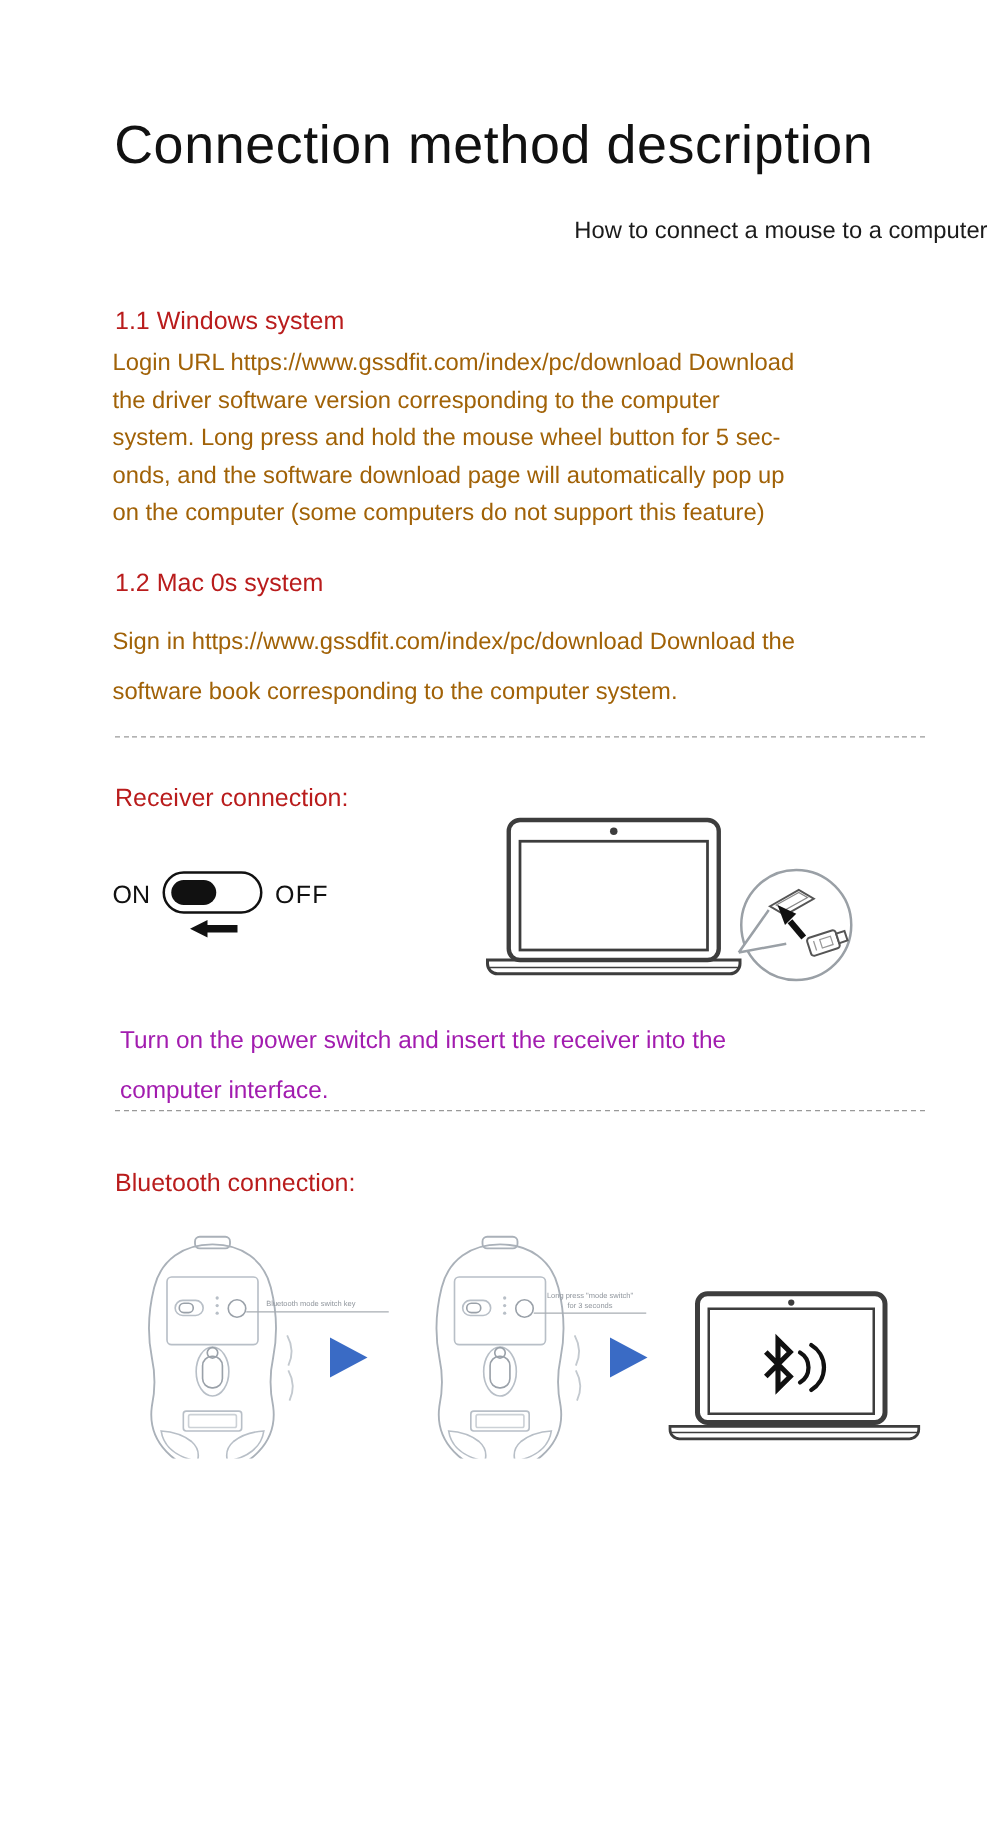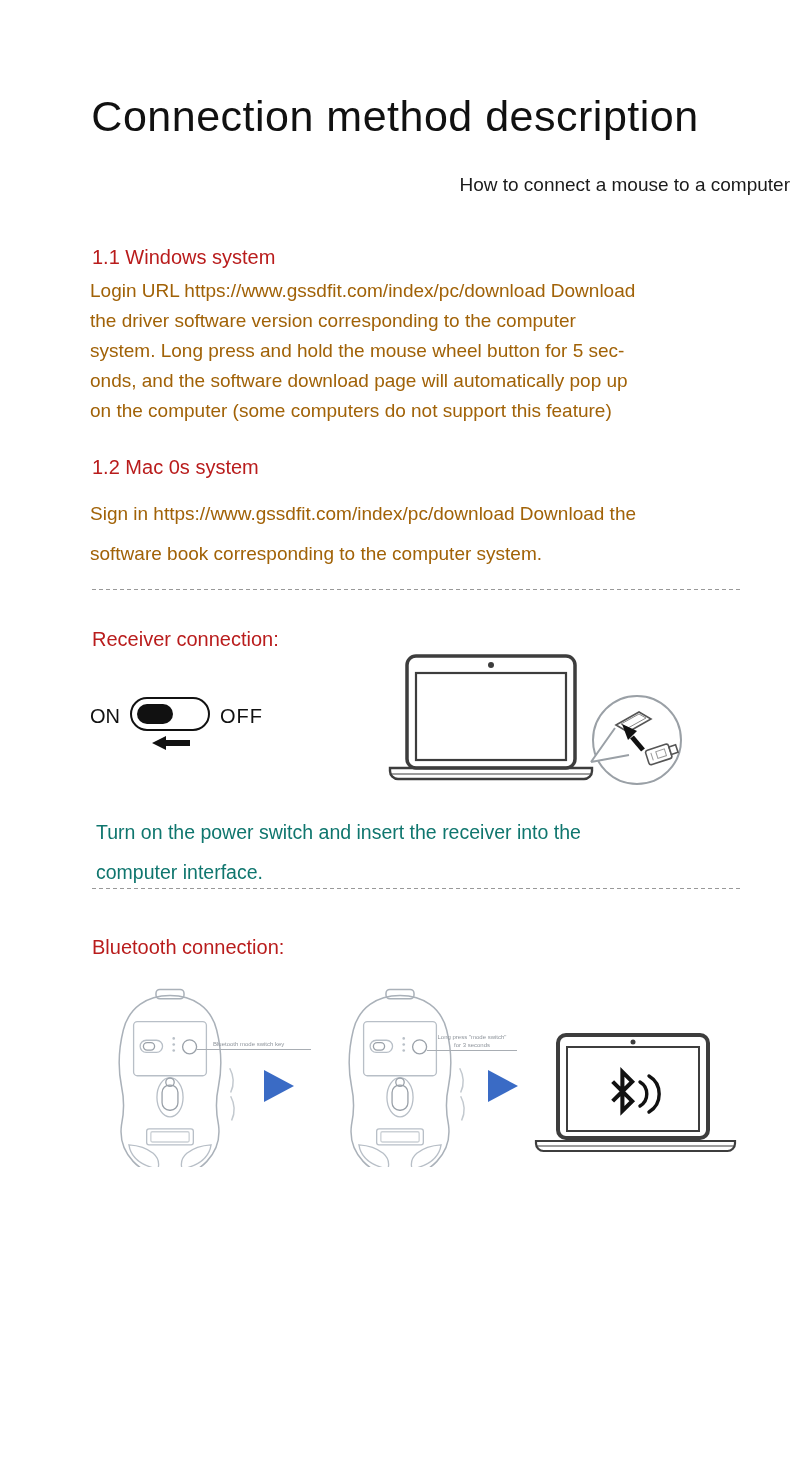--- a/index.html
+++ b/index.html
@@ -73,21 +73,21 @@
       <polygon points="237,74 252,81 243,90" fill="#111"></polygon>
       <g transform="translate(260,101) rotate(-18)">
         <rect x="0" y="0" width="24" height="15" rx="2.5" fill="#fff" stroke="#555" stroke-width="1.6"></rect>
         <rect x="24" y="3.5" width="7" height="8" fill="#fff" stroke="#555" stroke-width="1.6"></rect>
         <line x1="5" y1="3.5" x2="5" y2="11.5" stroke="#999"></line>
         <rect x="10" y="4" width="9" height="7" fill="none" stroke="#999" stroke-width="1"></rect>
       </g>
     </g>
   </svg>
 
-  <div class="abs blackbody" style="left:96px;top:812px;width:660px;line-height:40px;color:#0f766e;">Turn on the power switch and insert the receiver into the
+  <div class="abs blackbody" style="left:96px;top:812px;width:660px;line-height:40px;color:#a21caf;">Turn on the power switch and insert the receiver into the
 computer interface.</div>
 
   <div class="abs divider" style="top:888px;"></div>
 
   <div class="abs h2" style="left:92px;top:936px;text-align:right;">Bluetooth connection:</div>
 
   <svg class="abs" style="left:100px;top:988px;" width="140" height="196" viewBox="0 0 150 210">
     <g fill="none" stroke="#aab1b9" stroke-width="1.6">
       <rect x="60" y="1.5" width="30" height="10" rx="4"></rect>
       <path d="M75,8 C50,8 31,21 25,45 C20,65 19,85 23,105 C26,119 26,133 23,147 C19,177 43,202 75,202 C107,202 131,177 127,147 C124,133 124,119 127,105 C131,85 130,65 125,45 C119,21 100,8 75,8 Z"></path>

